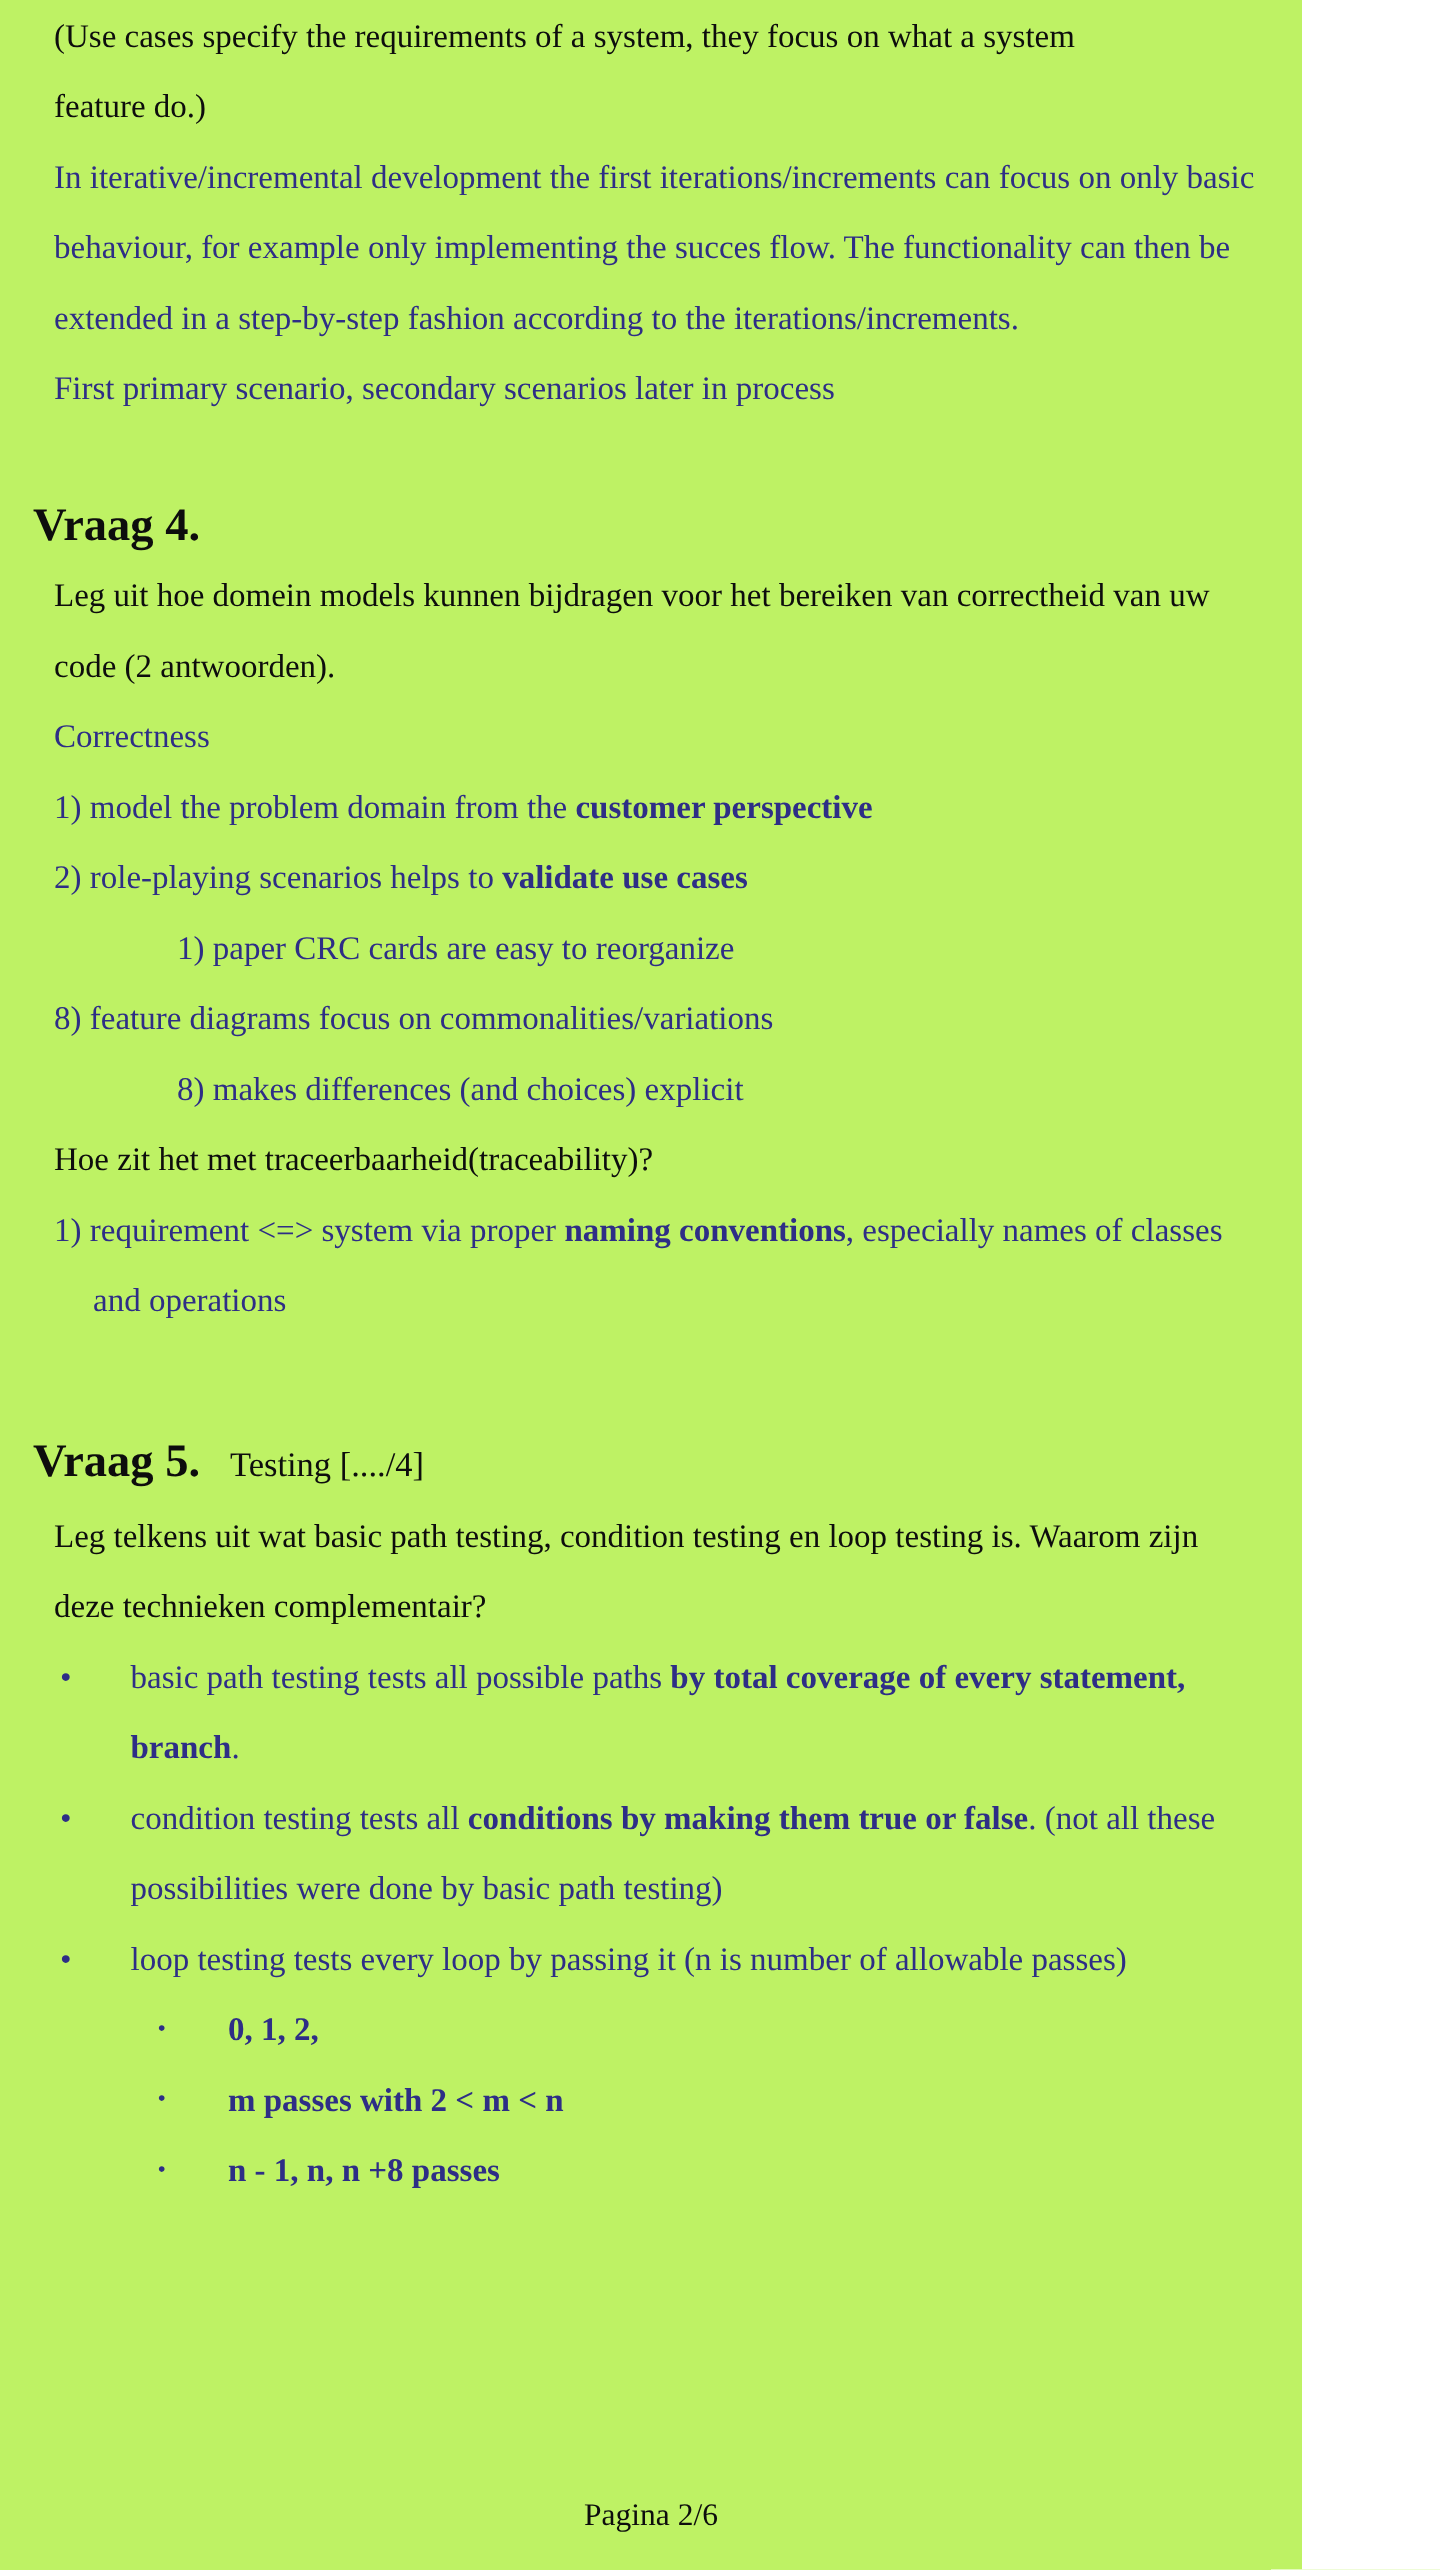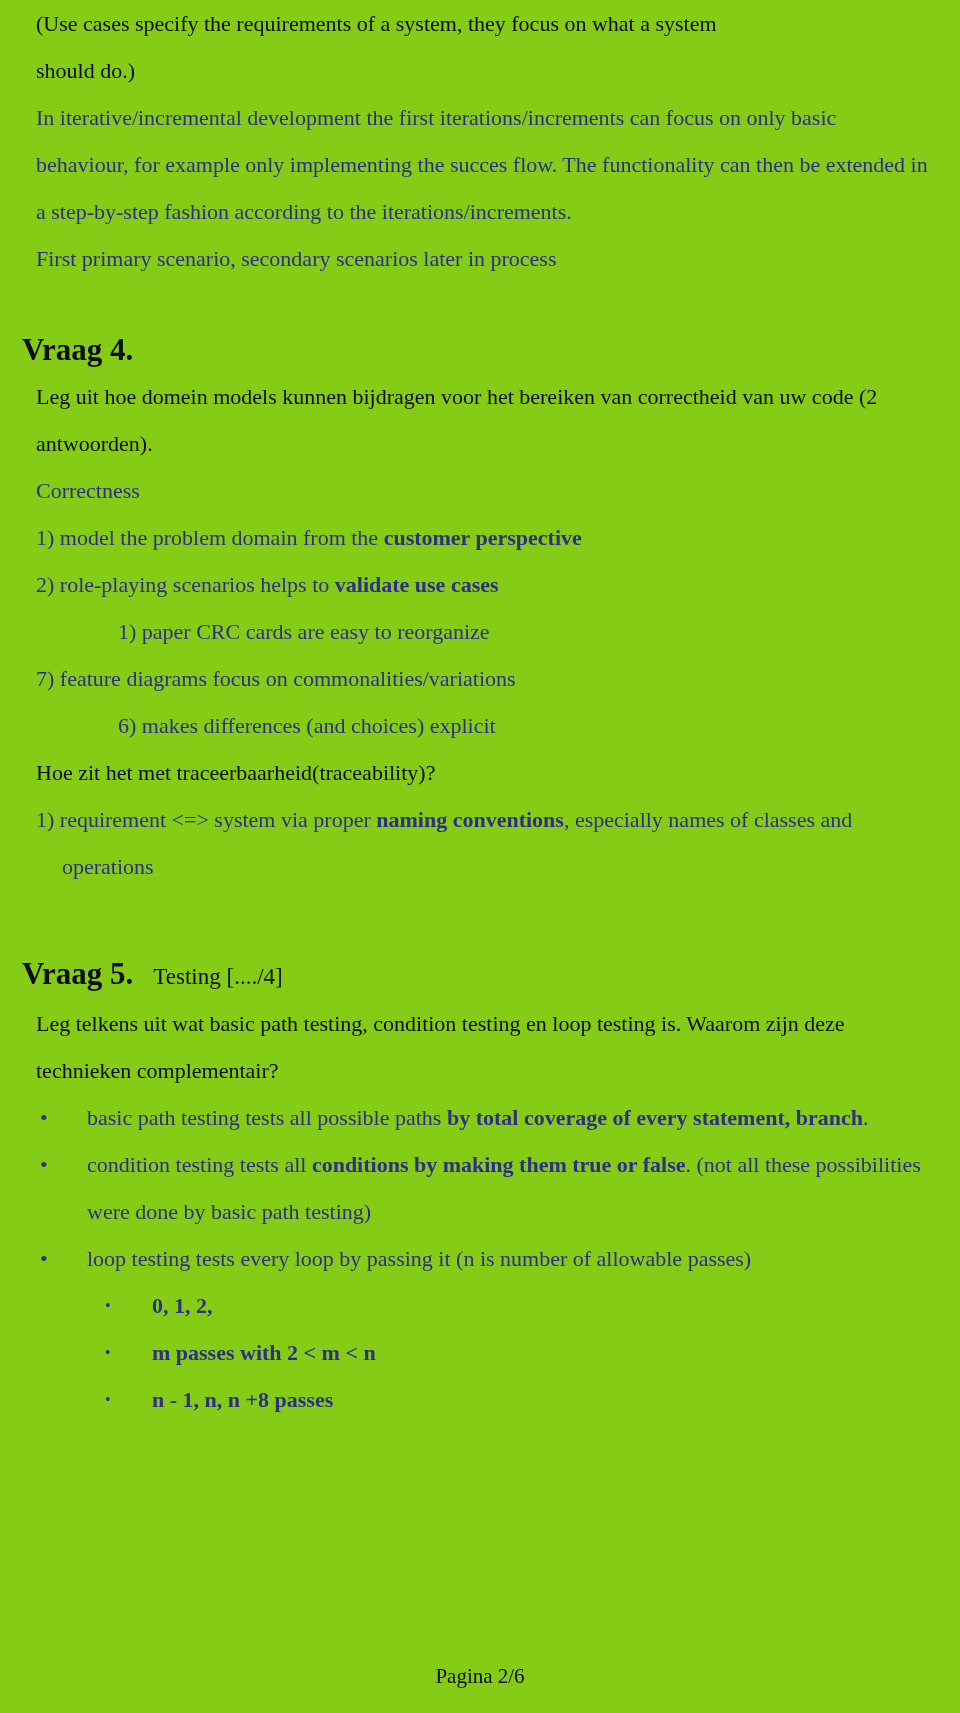--- a/index.html
+++ b/index.html
@@ -6,23 +6,23 @@
     margin: 0;
     padding: 0;
     background: #ffffff;
   }
   body {
     font-family: "Liberation Serif", "DejaVu Serif", serif;
     -webkit-font-smoothing: antialiased;
   }
   .page {
     position: relative;
-    width: 960px;
+    width: 868px;
     height: 1713px;
-    background: #84cc16;
+    background: #bef264;
     overflow: hidden;
     box-sizing: border-box;
   }
   .content {
     padding: 0 28px 0 22px;
   }
 
   
   .p {
     margin: 0;
@@ -120,21 +120,21 @@
     font-family: "Liberation Serif", "DejaVu Serif", serif;
   }
 </style>
 </head>
 <body>
 
 <div class="page">
   <div class="content">
 
     <p class="p black ind1">(Use cases specify the requirements of a system, they focus on what a system</p>
-    <p class="p black ind1">should do.)</p>
+    <p class="p black ind1">feature do.)</p>
 
     <p class="p bold ind1">In iterative/incremental development the first iterations/increments can focus on only basic behaviour, for example only implementing the succes flow. The functionality can then be extended in a step-by-step fashion according to the iterations/increments.</p>
 
     <p class="p bold ind1">First primary scenario, secondary scenarios later in process</p>
 
     <div class="spacer-md"></div>
 
     <div class="qhead ind0">
       <span class="qlabel">Vraag 4.</span>
     </div>
@@ -149,25 +149,25 @@
 
     <p class="p ind1 hang">
       <span>2) role-playing scenarios helps to </span><b>validate use cases</b><span></span>
     </p>
 
     <p class="p ind3 hang">
       <span>1) paper CRC cards are easy to reorganize</span>
     </p>
 
     <p class="p ind1 hang">
-      <span>7) feature diagrams focus on commonalities/variations</span>
+      <span>8) feature diagrams focus on commonalities/variations</span>
     </p>
 
     <p class="p ind3 hang">
-      <span>6) makes differences (and choices) explicit</span>
+      <span>8) makes differences (and choices) explicit</span>
     </p>
 
     <p class="p black ind1">Hoe zit het met traceerbaarheid(traceability)?</p>
 
     <p class="p ind1 hang">
       <span>1) requirement &lt;=&gt; system via proper </span><b>naming conventions</b><span>, especially names of classes and operations</span>
     </p>
 
     <div class="spacer-lg"></div>
 

